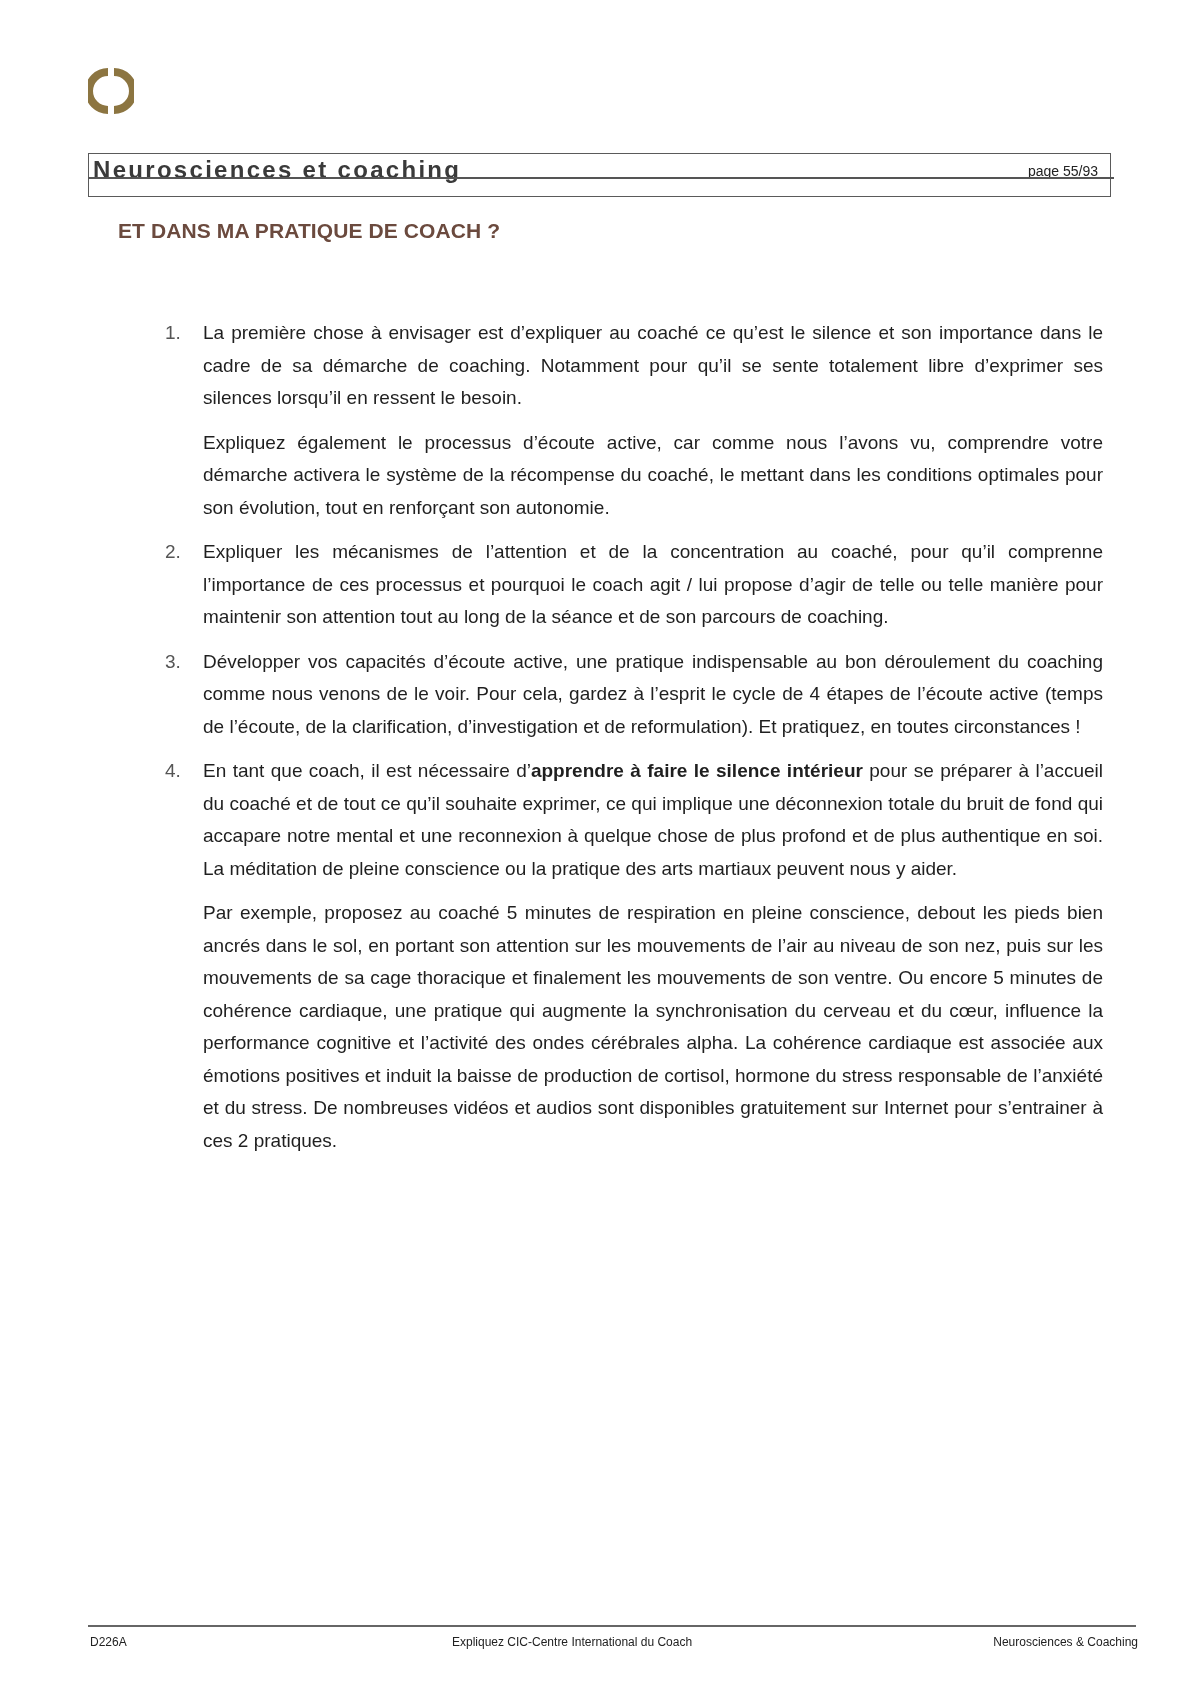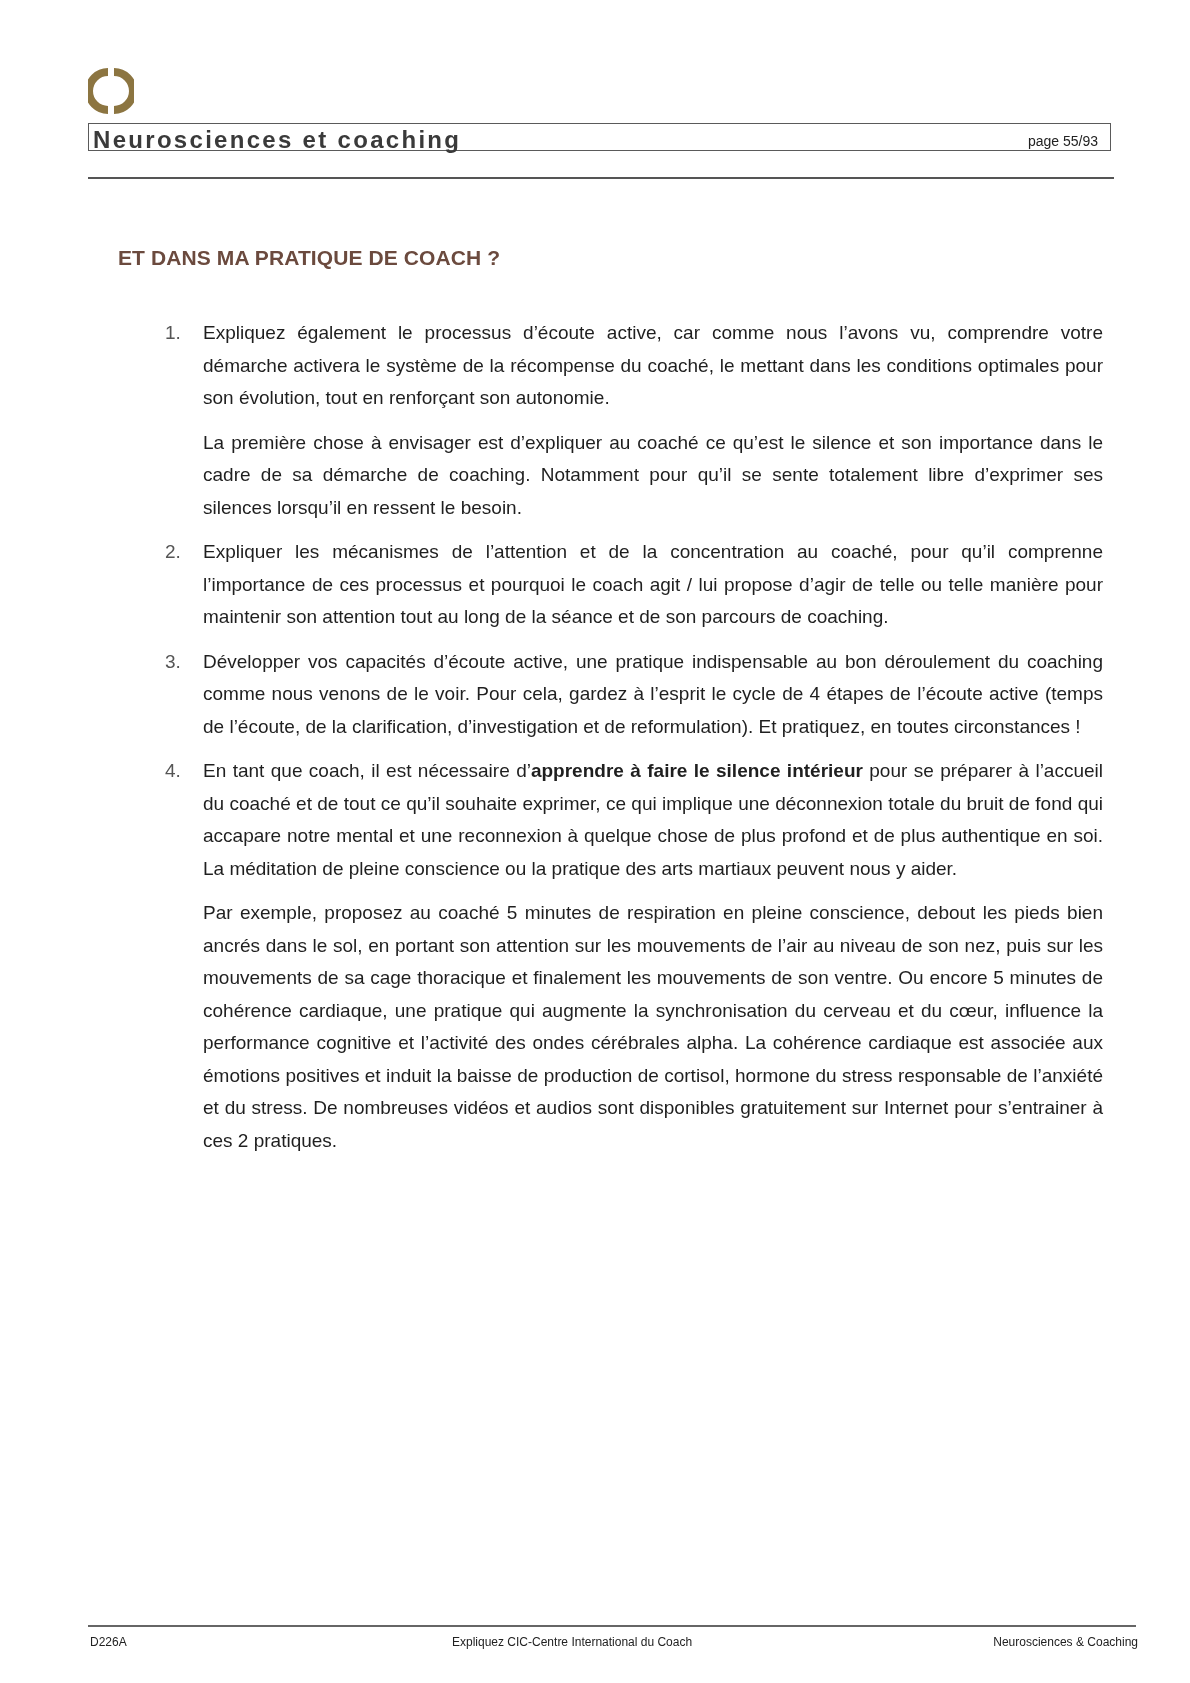--- a/index.html
+++ b/index.html
@@ -1,26 +1,26 @@
 <!DOCTYPE html>
 <html><head>
   <meta charset="utf-8">
   <style>
     html, body { margin: 0; padding: 0; background: #ffffff; }
     body { width: 1190px; height: 1683px; position: relative; overflow: hidden;
            font-family: "Liberation Sans", "DejaVu Sans", sans-serif; color: #1e1e1e; }
     .logo { position: absolute; left: 88px; top: 68px; width: 46px; height: 46px; }
-    .header-box { position: absolute; left: 88px; top: 123px; width: 1023px; height: 28px;
+    .header-box { position: absolute; left: 88px; top: 153px; width: 1023px; height: 44px;
                   border: 1.5px solid #5a5a5a; box-sizing: border-box; }
     .header-title { position: absolute; left: 4px; top: 2px; font-family: "Liberation Sans", sans-serif;
                     font-weight: bold; font-size: 24px; letter-spacing: 2.3px; color: #3a3a3a; }
     .header-page { position: absolute; right: 12px; top: 9px; font-size: 14px; color: #222; text-align: center; }
     .header-rule { position: absolute; left: 88px; top: 177px; width: 1026px; height: 0;
                    border-top: 2px solid #555; }
-    .section-title { position: absolute; left: 118px; top: 246px; font-size: 21px; font-weight: bold;
+    .section-title { position: absolute; left: 118px; top: 219px; font-size: 21px; font-weight: bold;
                      color: #6b4a3e; letter-spacing: 0.1px; }
     .content { position: absolute; left: 165px; top: 317px; width: 938px; }
     .item { position: relative; padding-left: 38px; }
     .num { position: absolute; left: 0; top: 0; color: #555; font-size: 19px; line-height: 32.5px; }
     p { margin: 0 0 12px 0; font-size: 19px; line-height: 32.5px; text-align: justify; color: #1f1f1f; }
     .item p { margin-bottom: 12px; }
     .item + .item { margin-top: 0; }
     b { font-weight: bold; }
     .footer-rule { position: absolute; left: 88px; top: 1625px; width: 1048px; border-top: 2px solid #666; }
     .footer { position: absolute; top: 1635px; font-size: 12px; color: #222; }
@@ -43,22 +43,22 @@
   <span class="header-page">page 55/93</span>
 </div>
 <div class="header-rule"></div>
 
 <div class="section-title">ET DANS MA PRATIQUE DE COACH ?</div>
 
 <div class="content">
 
   <div class="item">
     <span class="num">1.</span>
+    <p>La première chose à envisager est d’expliquer au coaché ce qu’est le silence et son importance dans le cadre de sa démarche de coaching. Notamment pour qu’il se sente totalement libre d’exprimer ses silences lorsqu’il en ressent le besoin.</p>
     <p>Expliquez également le processus d’écoute active, car comme nous l’avons vu, comprendre votre démarche activera le système de la récompense du coaché, le mettant dans les conditions optimales pour son évolution, tout en renforçant son autonomie.</p>
-    <p>La première chose à envisager est d’expliquer au coaché ce qu’est le silence et son importance dans le cadre de sa démarche de coaching. Notamment pour qu’il se sente totalement libre d’exprimer ses silences lorsqu’il en ressent le besoin.</p>
   </div>
 
   <div class="item">
     <span class="num">2.</span>
     <p>Expliquer les mécanismes de l’attention et de la concentration au coaché, pour qu’il comprenne l’importance de ces processus et pourquoi le coach agit / lui propose d’agir de telle ou telle manière pour maintenir son attention tout au long de la séance et de son parcours de coaching.</p>
   </div>
 
   <div class="item">
     <span class="num">3.</span>
     <p>Développer vos capacités d’écoute active, une pratique indispensable au bon déroulement du coaching comme nous venons de le voir. Pour cela, gardez à l’esprit le cycle de 4 étapes de l’écoute active (temps de l’écoute, de la clarification, d’investigation et de reformulation). Et pratiquez, en toutes circonstances !</p>

